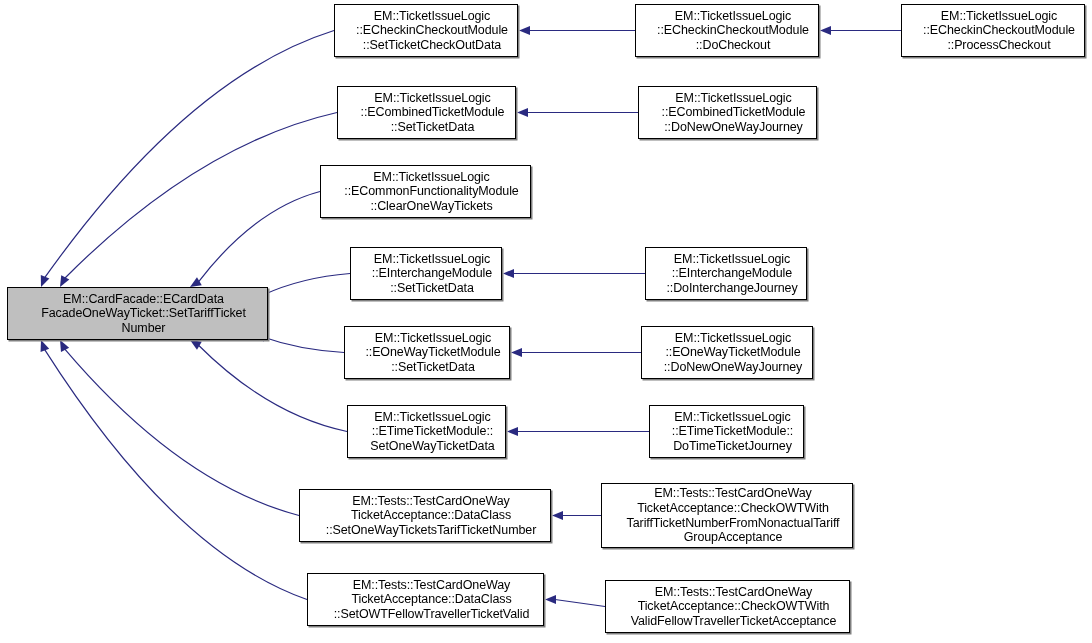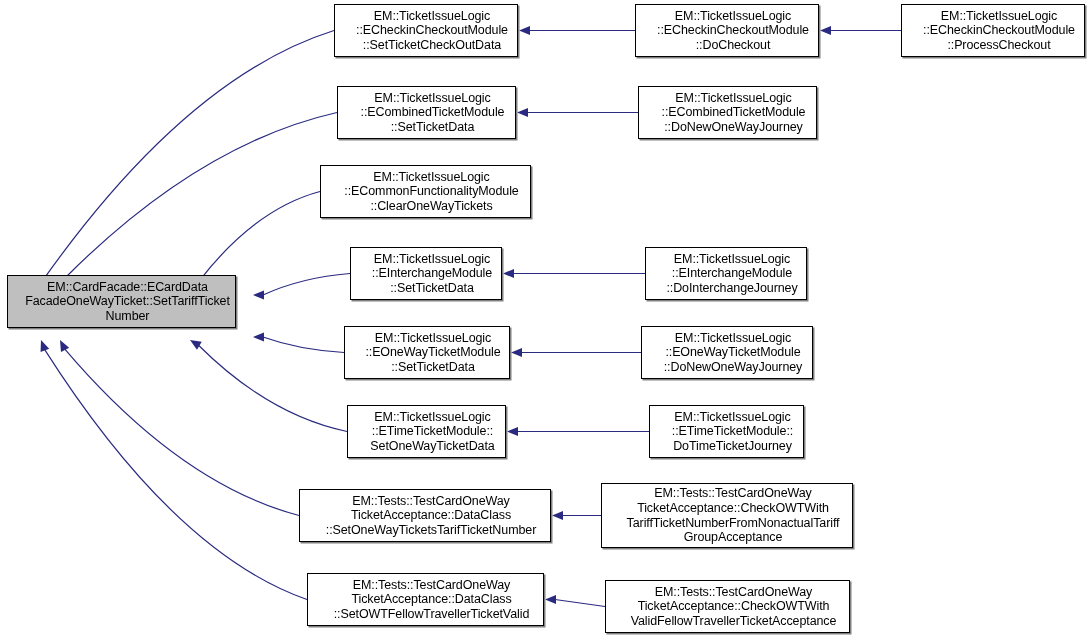--- a/index.html
+++ b/index.html
@@ -86,21 +86,21 @@
       <path d="M 649 431.5 L 517 431.5" fill="none" stroke="#2a2a80" stroke-width="1.2"></path>
       <polygon points="507,431.5 518,426.9 518,436.1" fill="#2a2a80"></polygon>
       <path d="M 601 515.5 L 562 515.5" fill="none" stroke="#2a2a80" stroke-width="1.2"></path>
       <polygon points="552,515.5 563,510.9 563,520.1" fill="#2a2a80"></polygon>
       <path d="M 605 606.5 L 555 599.5" fill="none" stroke="#2a2a80" stroke-width="1.2"></path>
       <polygon points="545,599.5 556,594.9 556,604.1" fill="#2a2a80"></polygon>
       <path d="M 901 30.5 L 830 30.5" fill="none" stroke="#2a2a80" stroke-width="1.2"></path>
       <polygon points="820,30.5 831,25.9 831,35.1" fill="#2a2a80"></polygon>
     </svg>
   <div id="nodes-layer">
-      <div class="node root shadow" id="node-root" style="left: 7px; top: 275px; width: 229px; height: 53px;"><span class="label">EM::CardFacade::ECardData
+      <div class="node root shadow" id="node-root" style="left: 7px; top: 287px; width: 261px; height: 53px;"><span class="label">EM::CardFacade::ECardData
 FacadeOneWayTicket::SetTariffTicket
 Number</span></div>
       <div class="node shadow" id="node-checkin_set" style="left: 334px; top: 4px; width: 184px; height: 53px;"><span class="label">EM::TicketIssueLogic
 ::ECheckinCheckoutModule
 ::SetTicketCheckOutData</span></div>
       <div class="node shadow" id="node-combined_set" style="left: 337px; top: 86px; width: 179px; height: 53px;"><span class="label">EM::TicketIssueLogic
 ::ECombinedTicketModule
 ::SetTicketData</span></div>
       <div class="node shadow" id="node-common_clear" style="left: 320px; top: 165px; width: 211px; height: 53px;"><span class="label">EM::TicketIssueLogic
 ::ECommonFunctionalityModule

